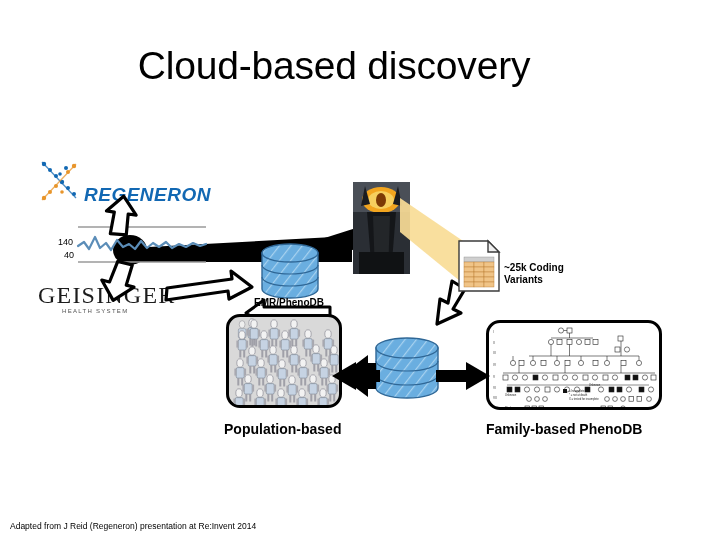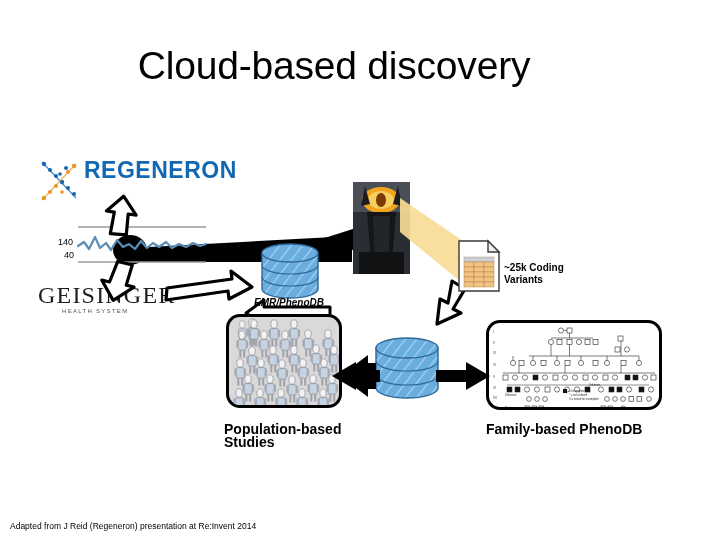--- a/index.html
+++ b/index.html
@@ -48,25 +48,27 @@
     width: 46px;
     height: 48px;
   }
   .rgc-text {
     position: absolute;
     left: 48px;
     top: 2px;
   }
   .rgc-name {
     font-family: "Liberation Sans", sans-serif;
-    font-size: 23px;
+    font-size: 19px;
     font-weight: bold;
+    font-style: italic;
     color: #1268b3;
     letter-spacing: 0.5px;
     line-height: 21px;
+    margin-top: 24px;
   }
   .rgc-sub {
     font-family: "Liberation Sans", sans-serif;
     font-size: 13.5px;
     font-weight: bold;
     font-style: italic;
     color: #e8952b;
     letter-spacing: 0.9px;
     line-height: 16px;
   }
@@ -139,21 +141,20 @@
   
   .db { position: absolute; }
   .db1 { left: 258px; top: 243px; width: 64px; height: 56px; }
   .db2 { left: 372px; top: 337px; width: 70px; height: 62px; }
   .db-label {
     position: absolute;
     font-size: 10px;
     font-weight: bold;
     color: #000;
     white-space: nowrap;
-    font-style: italic;
   }
   .db1-label { left: 254px; top: 297px; }
   
   .studybox {
     position: absolute;
     border: 3.5px solid #000;
     border-radius: 14px;
     background: #d9d9d9;
     box-sizing: border-box;
     overflow: hidden;
@@ -463,21 +464,20 @@
             <use href="#p"></use>
           </g>
         <g transform="translate(89,72)">
             <use href="#p"></use>
           </g>
       </g>
     </svg>
   </div>
   <div class="box-caption pop-caption">
     <div>Population-based</div>
-    <div>Studies</div>
   </div>
 
   <div class="studybox fam-box">
     <svg viewBox="0 0 176 90" width="176" height="90">
       <g stroke="#333" stroke-width="0.7" fill="none">
         <line x1="8" y1="10" x2="168" y2="10" opacity="0"></line>
       </g>
       <g font-family="Liberation Sans, sans-serif" font-size="3.2" fill="#444">
         <text x="4" y="10">I</text>
           <text x="4" y="21">II</text>

